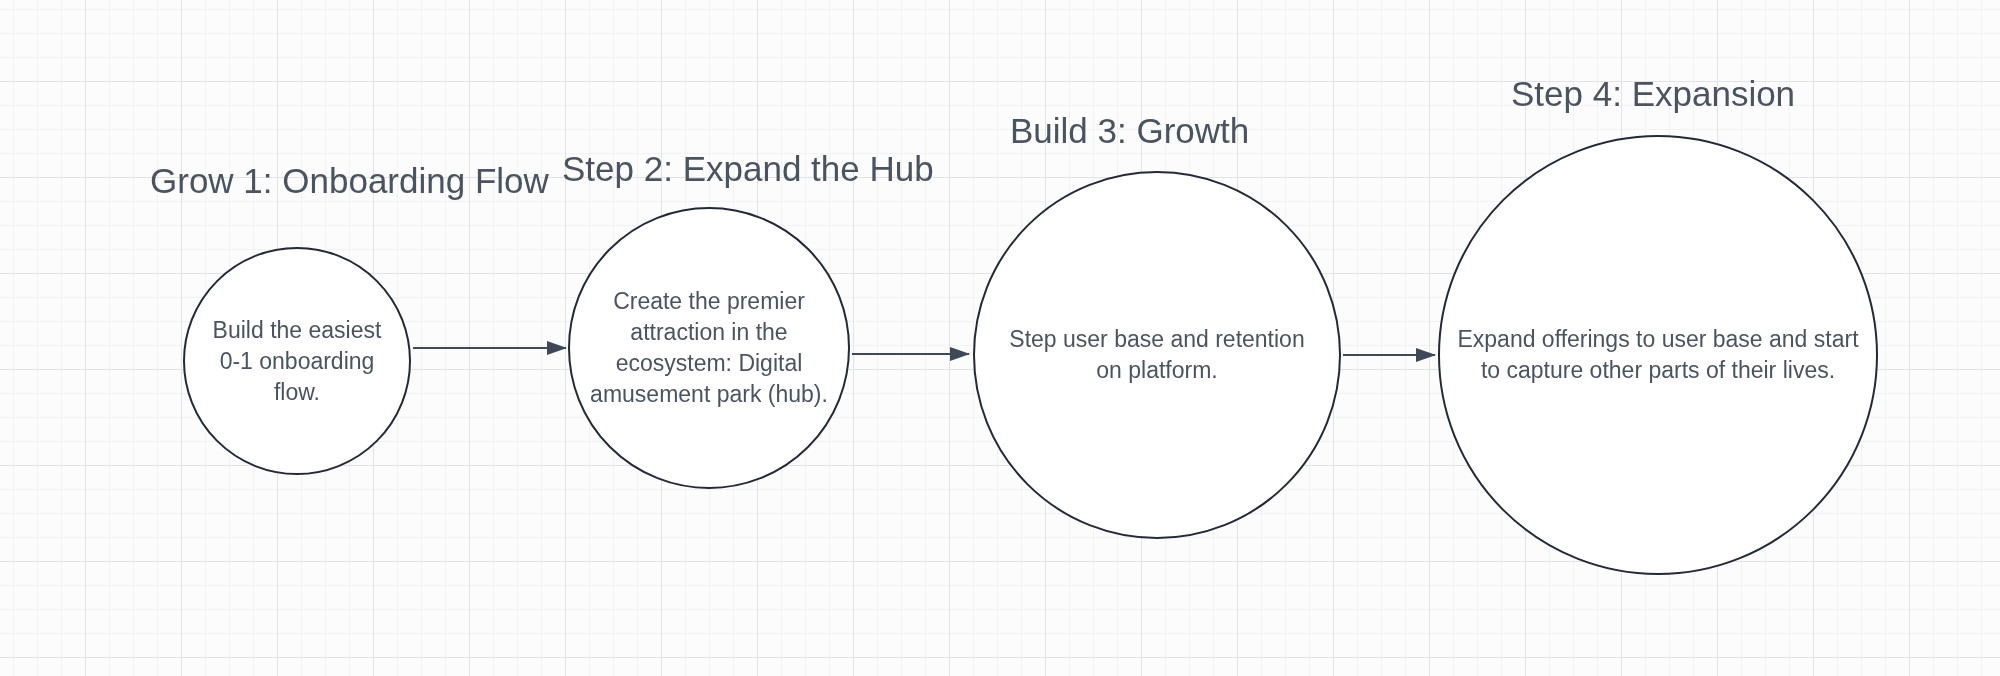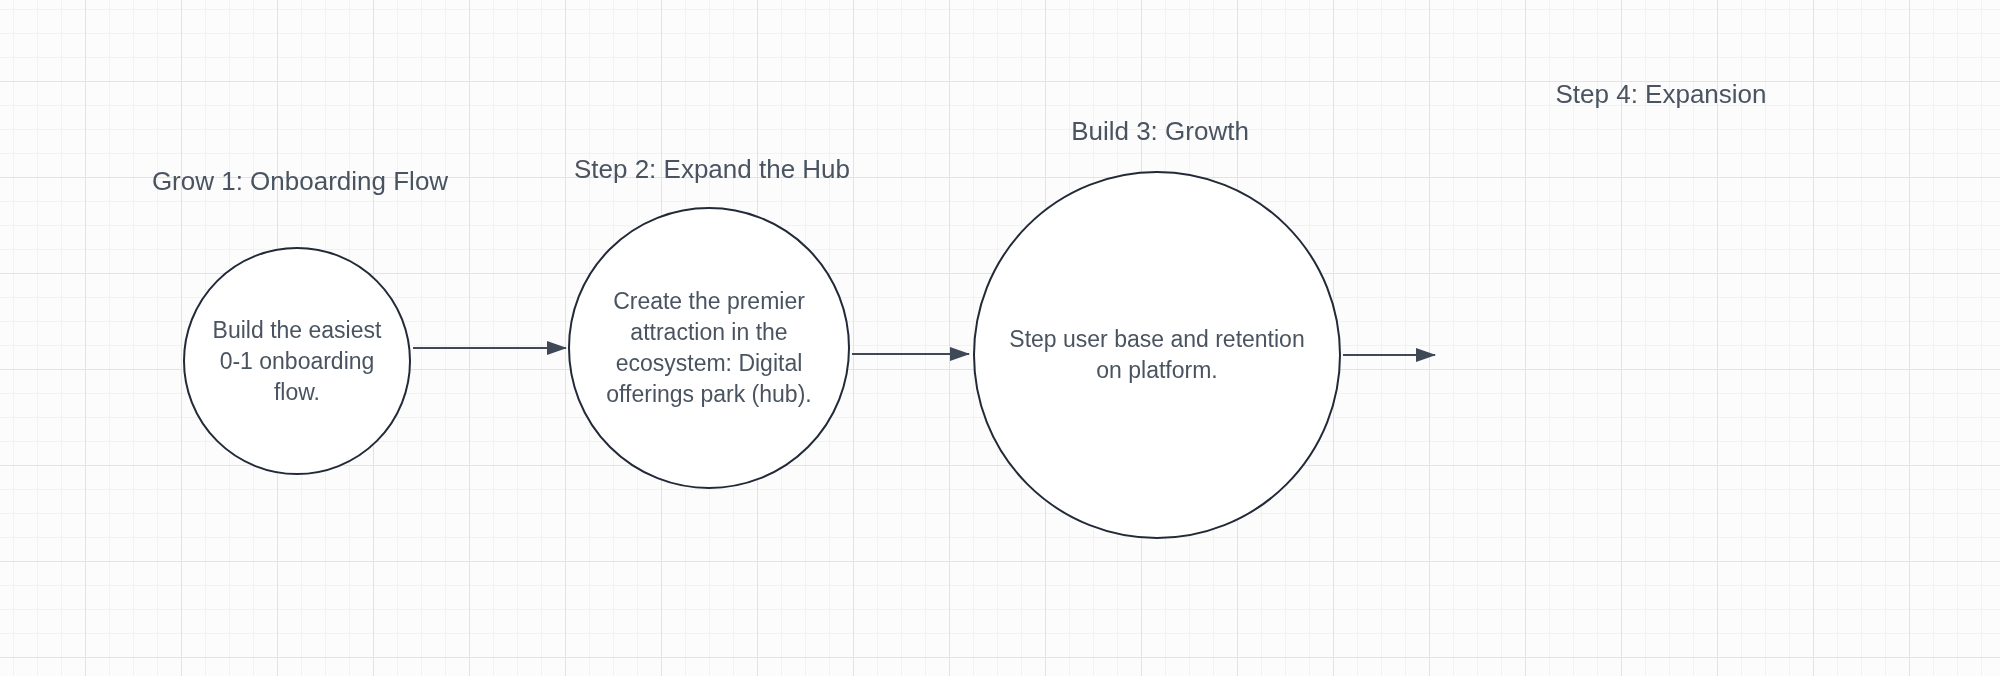--- a/index.html
+++ b/index.html
@@ -27,22 +27,22 @@
     position: absolute;
     left: 0;
     top: 0;
   }
   .connector {
     stroke: #3f4857;
     stroke-width: 2;
   }
   .step-title {
     position: absolute;
-    text-align: center;
-    font-size: 26px;
+    text-align: left;
+    font-size: 35px;
     line-height: 30px;
     color: #4a5461;
     white-space: nowrap;
     cursor: default;
   }
   .shape.circle {
     position: absolute;
     border: 2px solid #222a38;
     border-radius: 50%;
     background: #ffffff;
@@ -85,22 +85,26 @@
   <div class="shape circle" style="left:183px; top:247px; width:228px; height:228px">
     <div class="shape-label" style="width:210px">Build the easiest
 0-1 onboarding
 flow.</div>
   </div>
 
   <div class="shape circle" style="left:568px; top:207px; width:282px; height:282px">
     <div class="shape-label" style="width:262px">Create the premier
 attraction in the
 ecosystem: Digital
-offerings park (hub).</div>
+amusement park (hub).</div>
   </div>
 
   <div class="shape circle" style="left:973px; top:171px; width:368px; height:368px">
     <div class="shape-label" style="width:345px">Step user base and retention
 on platform.</div>
   </div>
 
+  <div class="shape circle" style="left:1438px; top:135px; width:440px; height:440px">
+    <div class="shape-label" style="width:465px">Expand offerings to user base and start
+to capture other parts of their lives.</div>
+  </div>
 
 </div>
 
 </body></html>

